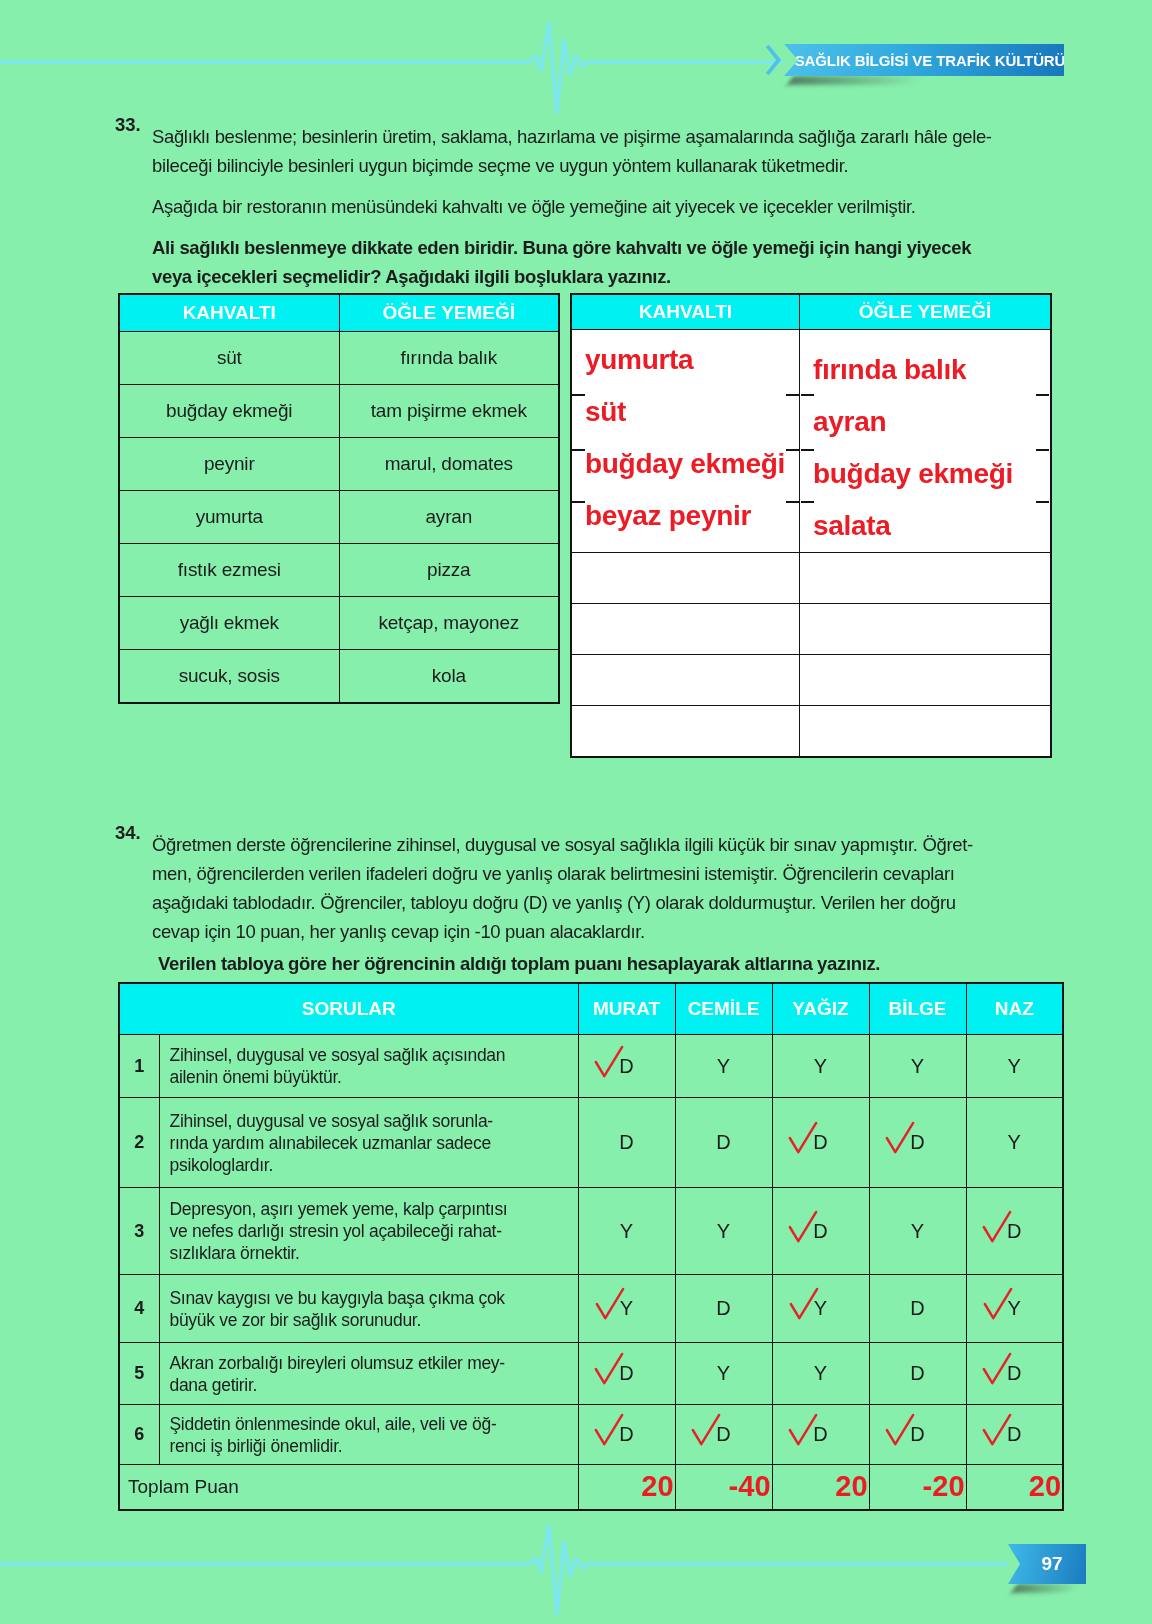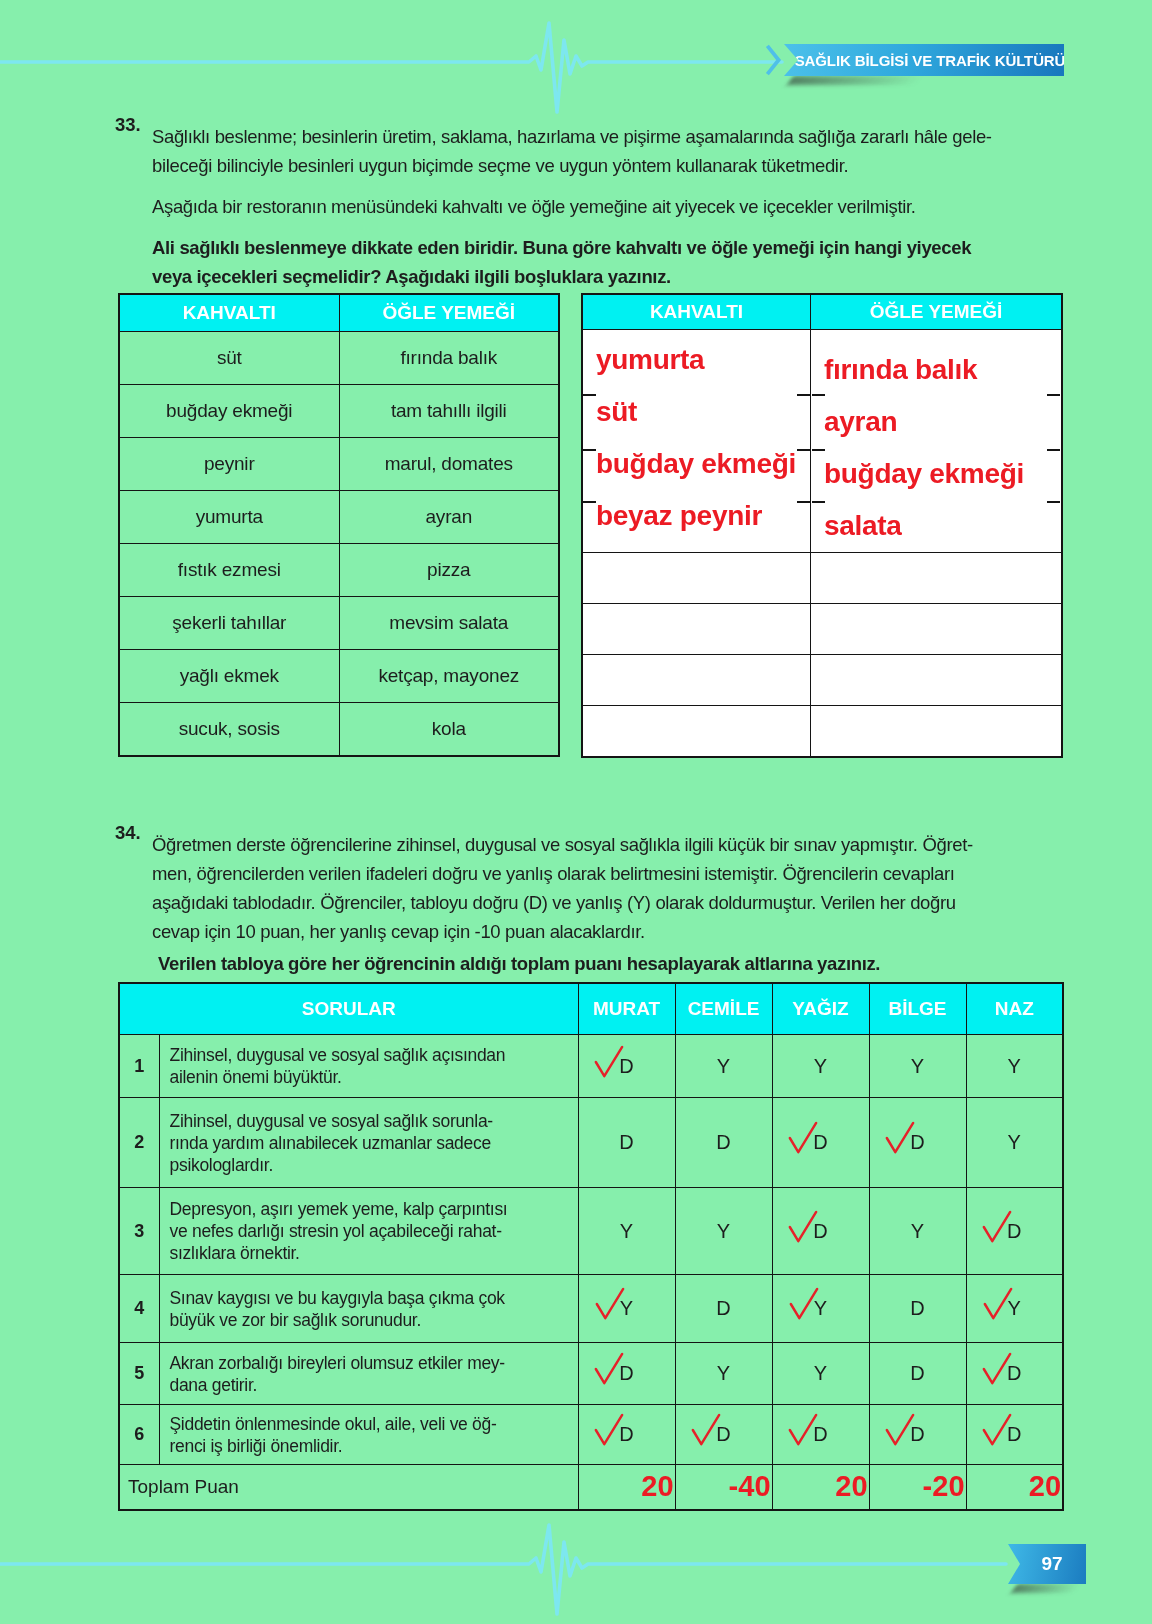--- a/index.html
+++ b/index.html
@@ -36,21 +36,21 @@
   .q34 { top:818px; left:115px; }
   .qnum { font-weight:bold; flex:0 0 37px; font-size:18.5px; line-height:29px; }
   .qbody { flex:1; }
   .qp { margin:12px 0 11px 0; font-size:18.5px; line-height:29px; letter-spacing:-0.35px;
         white-space:pre-line; }
   .qbold { font-weight:bold; }
   .instruction { position:absolute; top:944px; left:152px; margin:6px; font-size:18.5px;
         line-height:28px; letter-spacing:-0.35px; }
 
   
-  .tables-row { position:absolute; top:293px; left:118px; display:flex; gap:21px;
+  .tables-row { position:absolute; top:293px; left:118px; display:flex; gap:10px;
         align-items:flex-start; }
   .menu-table { border-collapse:collapse; width:442px; table-layout:fixed;
         border:2.5px solid #141414; }
   .menu-table th { background:#00f1f2; color:#fff; font-size:19px; height:34px;
         border:1.6px solid #141414; font-weight:bold; }
   .menu-table td { height:50px; text-align:center; font-size:19px;
         border:1.6px solid #141414; letter-spacing:-0.2px; }
 
   .answer-table { width:482px; border:2.5px solid #141414; box-sizing:border-box;
         background:#fff; }
@@ -123,37 +123,33 @@
             <th>ÖĞLE YEMEĞİ</th>
           </tr>
         </thead>
       <tbody id="menu-body">
           <tr>
             <td>süt</td>
             <td>fırında balık</td>
           </tr>
           <tr>
             <td>buğday ekmeği</td>
-            <td>tam tahıllı ilgili</td>
+            <td>tam pişirme ekmek</td>
           </tr>
           <tr>
             <td>peynir</td>
             <td>marul, domates</td>
           </tr>
           <tr>
             <td>yumurta</td>
             <td>ayran</td>
           </tr>
           <tr>
             <td>fıstık ezmesi</td>
             <td>pizza</td>
-          </tr>
-          <tr>
-            <td>şekerli tahıllar</td>
-            <td>mevsim salata</td>
           </tr>
           <tr>
             <td>yağlı ekmek</td>
             <td>ketçap, mayonez</td>
           </tr>
           <tr>
             <td>sucuk, sosis</td>
             <td>kola</td>
           </tr>
         </tbody>

